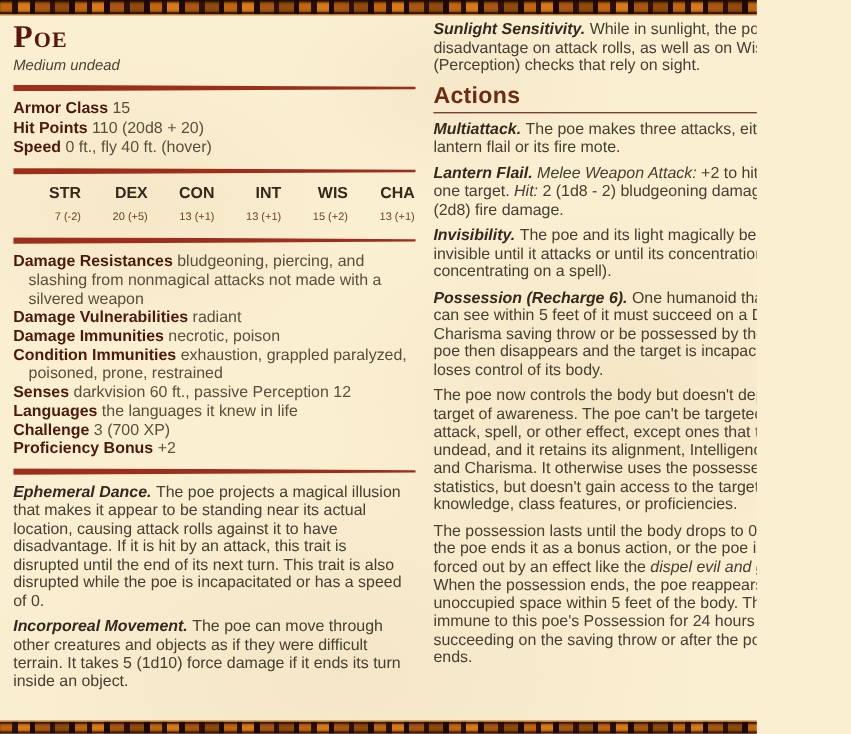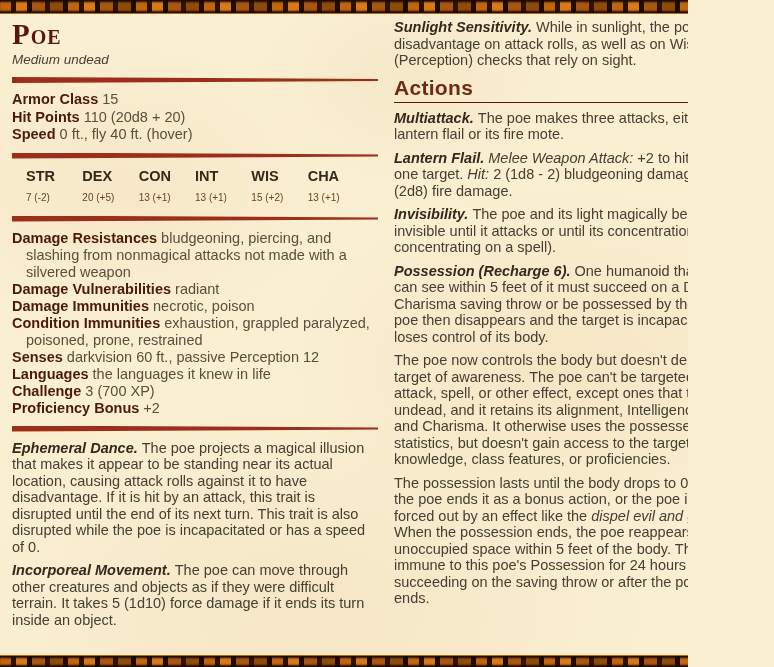--- a/index.html
+++ b/index.html
@@ -26,21 +26,21 @@
   .col.left{left:12px;width:366px;}
   .col.right{left:394px;width:372px;}
   .title{
     margin:6px 0 0;font-family:"Liberation Serif",serif;font-variant:small-caps;
     font-weight:700;font-size:29px;line-height:30px;color:#58180D;letter-spacing:1px;
   }
   .subtitle{font-style:italic;font-size:13.5px;line-height:17px;color:#494233;margin:2px 0 0;}
   .taper{height:6px;background:#9C2F1C;clip-path:polygon(0 0,100% 32%,100% 68%,0 100%);margin:9px 0 8px;}
   .props{font-size:14.5px;line-height:17.5px;color:#56503C;}
   .plabel{font-weight:700;color:#4A1A0B;}
-  .abilities{display:grid;grid-template-columns:repeat(6,1fr);text-align:left;margin:3px 14px 1px;}
+  .abilities{display:grid;grid-template-columns:repeat(6,1fr);text-align:right;margin:3px 1px 1px;}
   .ab-name{font-weight:700;font-size:14.5px;line-height:18px;color:#33291C;}
   .ab-val{font-size:10px;line-height:18px;color:#6B4226;margin-top:4px;}
   .details{font-size:14.5px;line-height:17px;color:#56503C;}
   .detail{padding-left:14px;text-indent:-14px;}
   .dlabel{font-weight:700;color:#4A1A0B;}
   .para{font-size:14.5px;line-height:16.5px;color:#454031;margin:0 0 7px;}
   .para.last{margin-bottom:0;}
   .bi{font-weight:700;font-style:italic;color:#33291C;}
   .i{font-style:italic;}
   .actions-heading{

